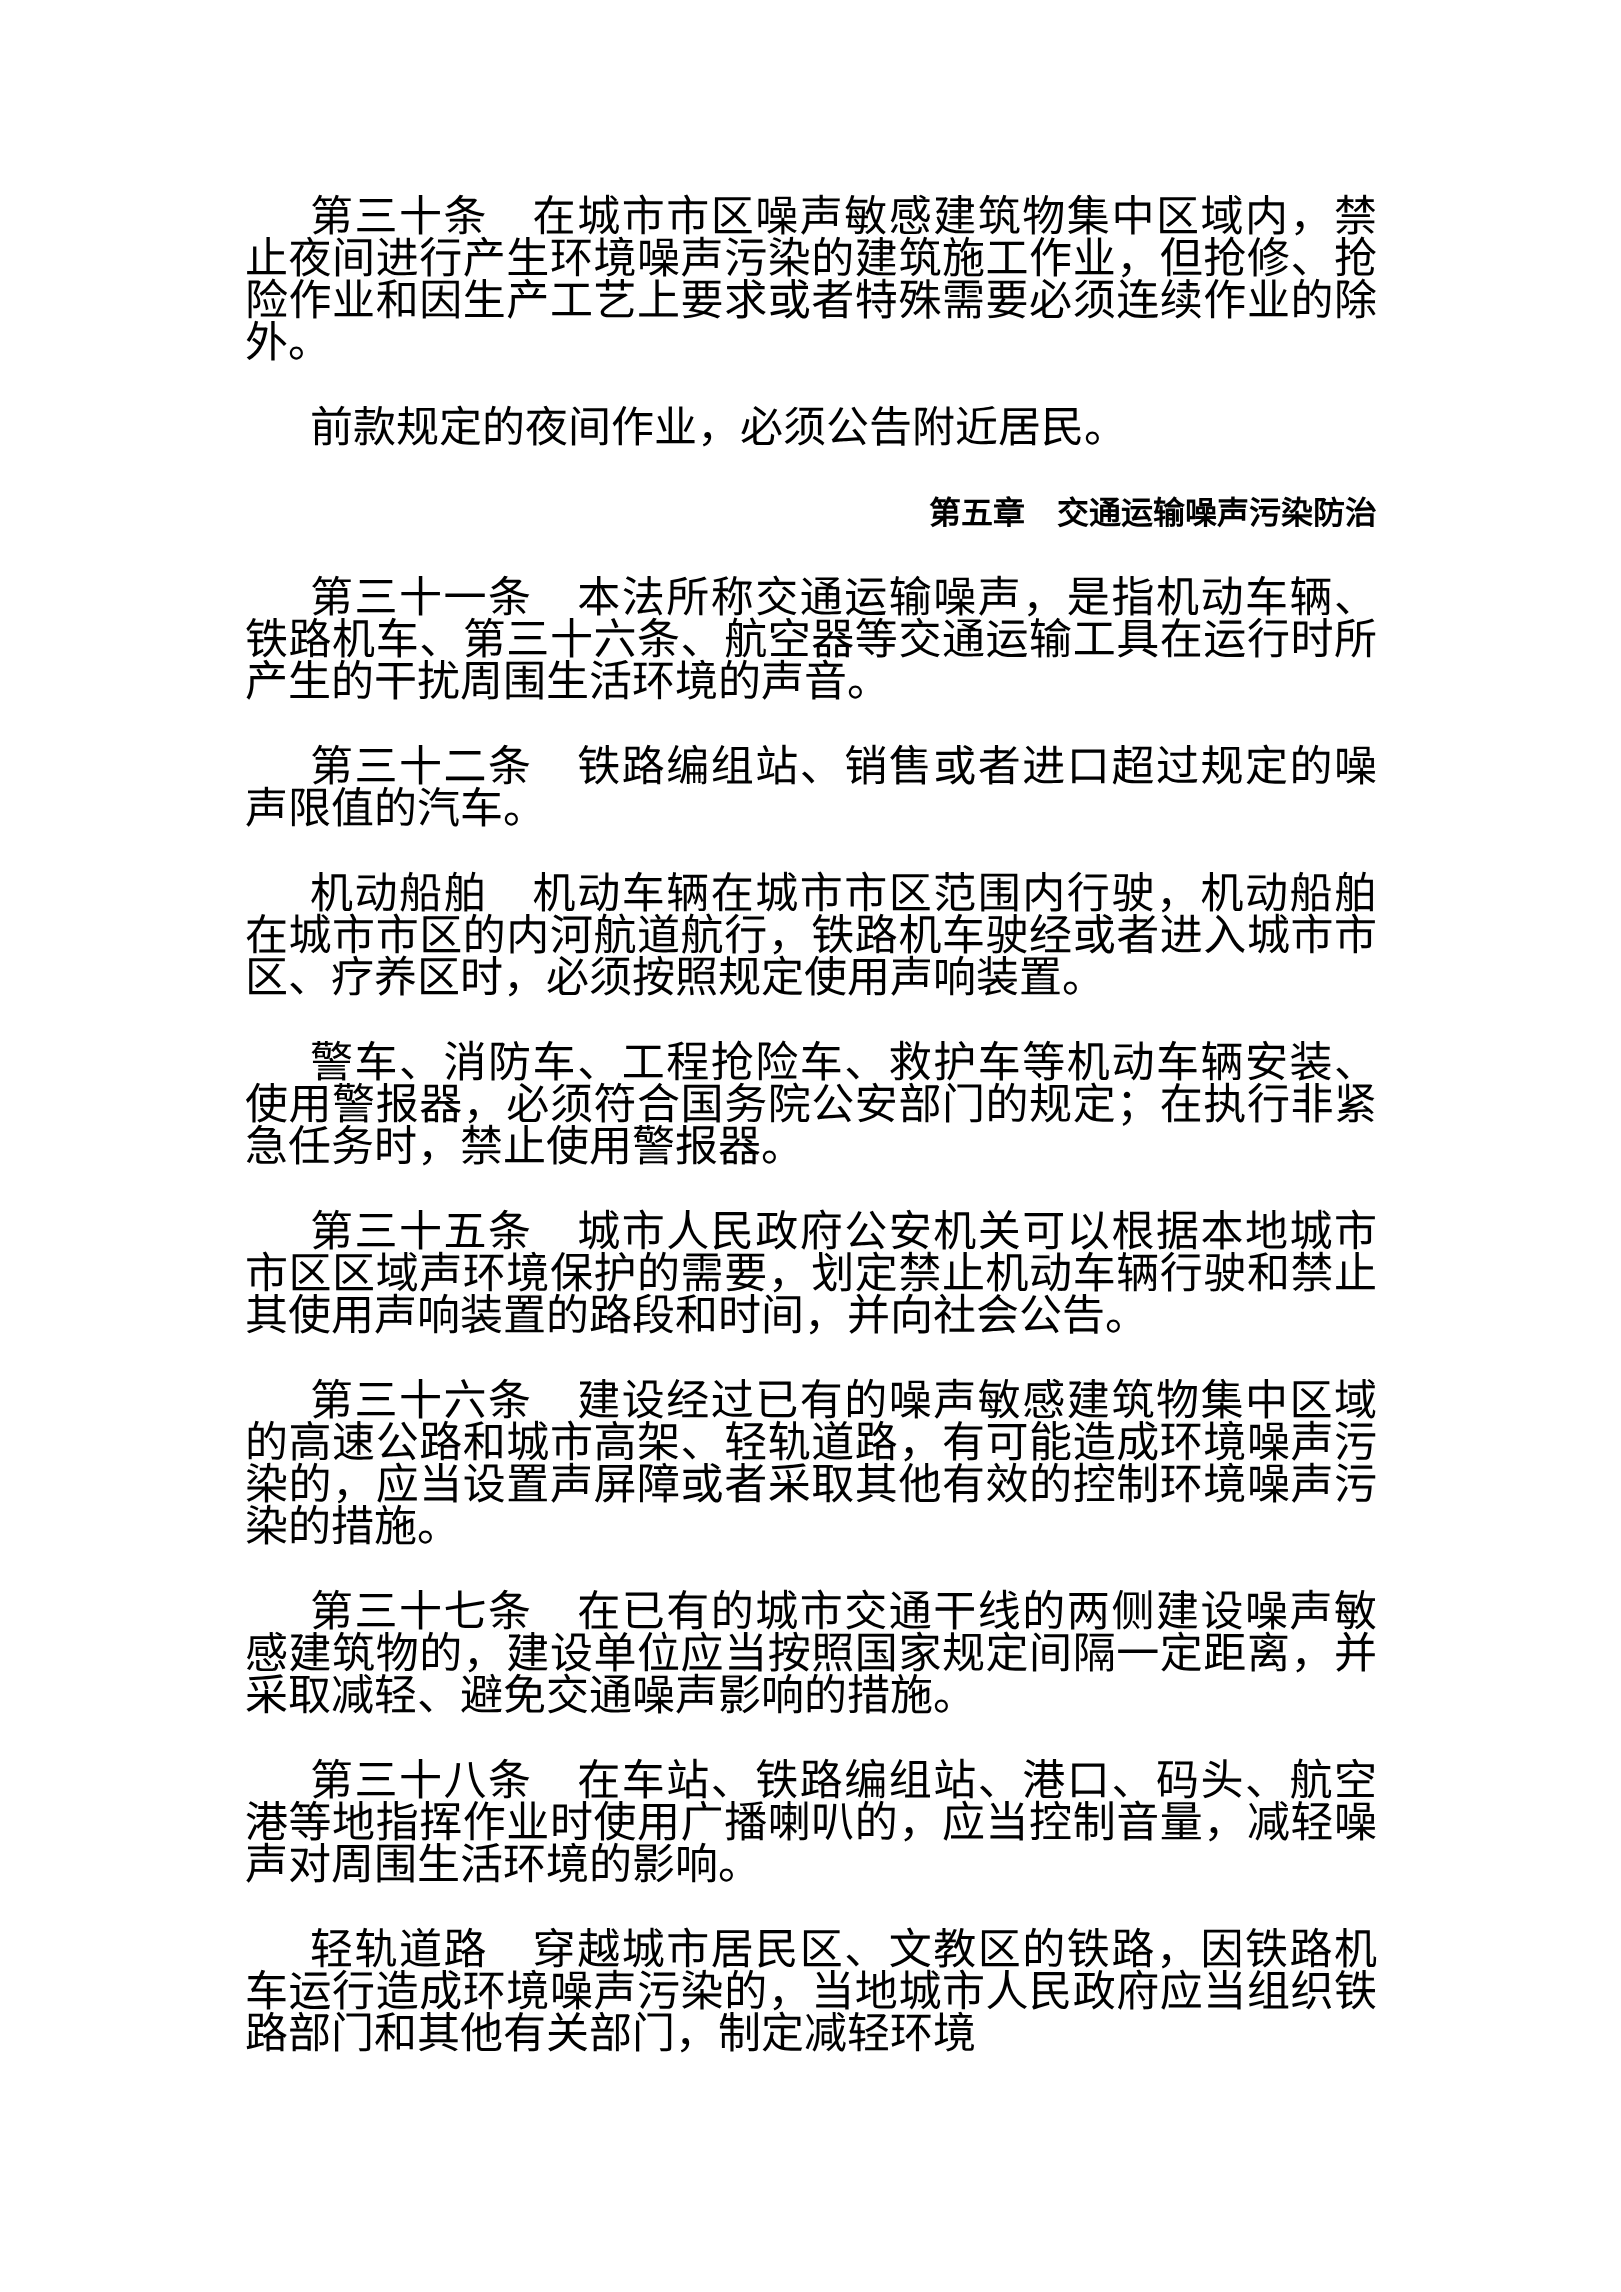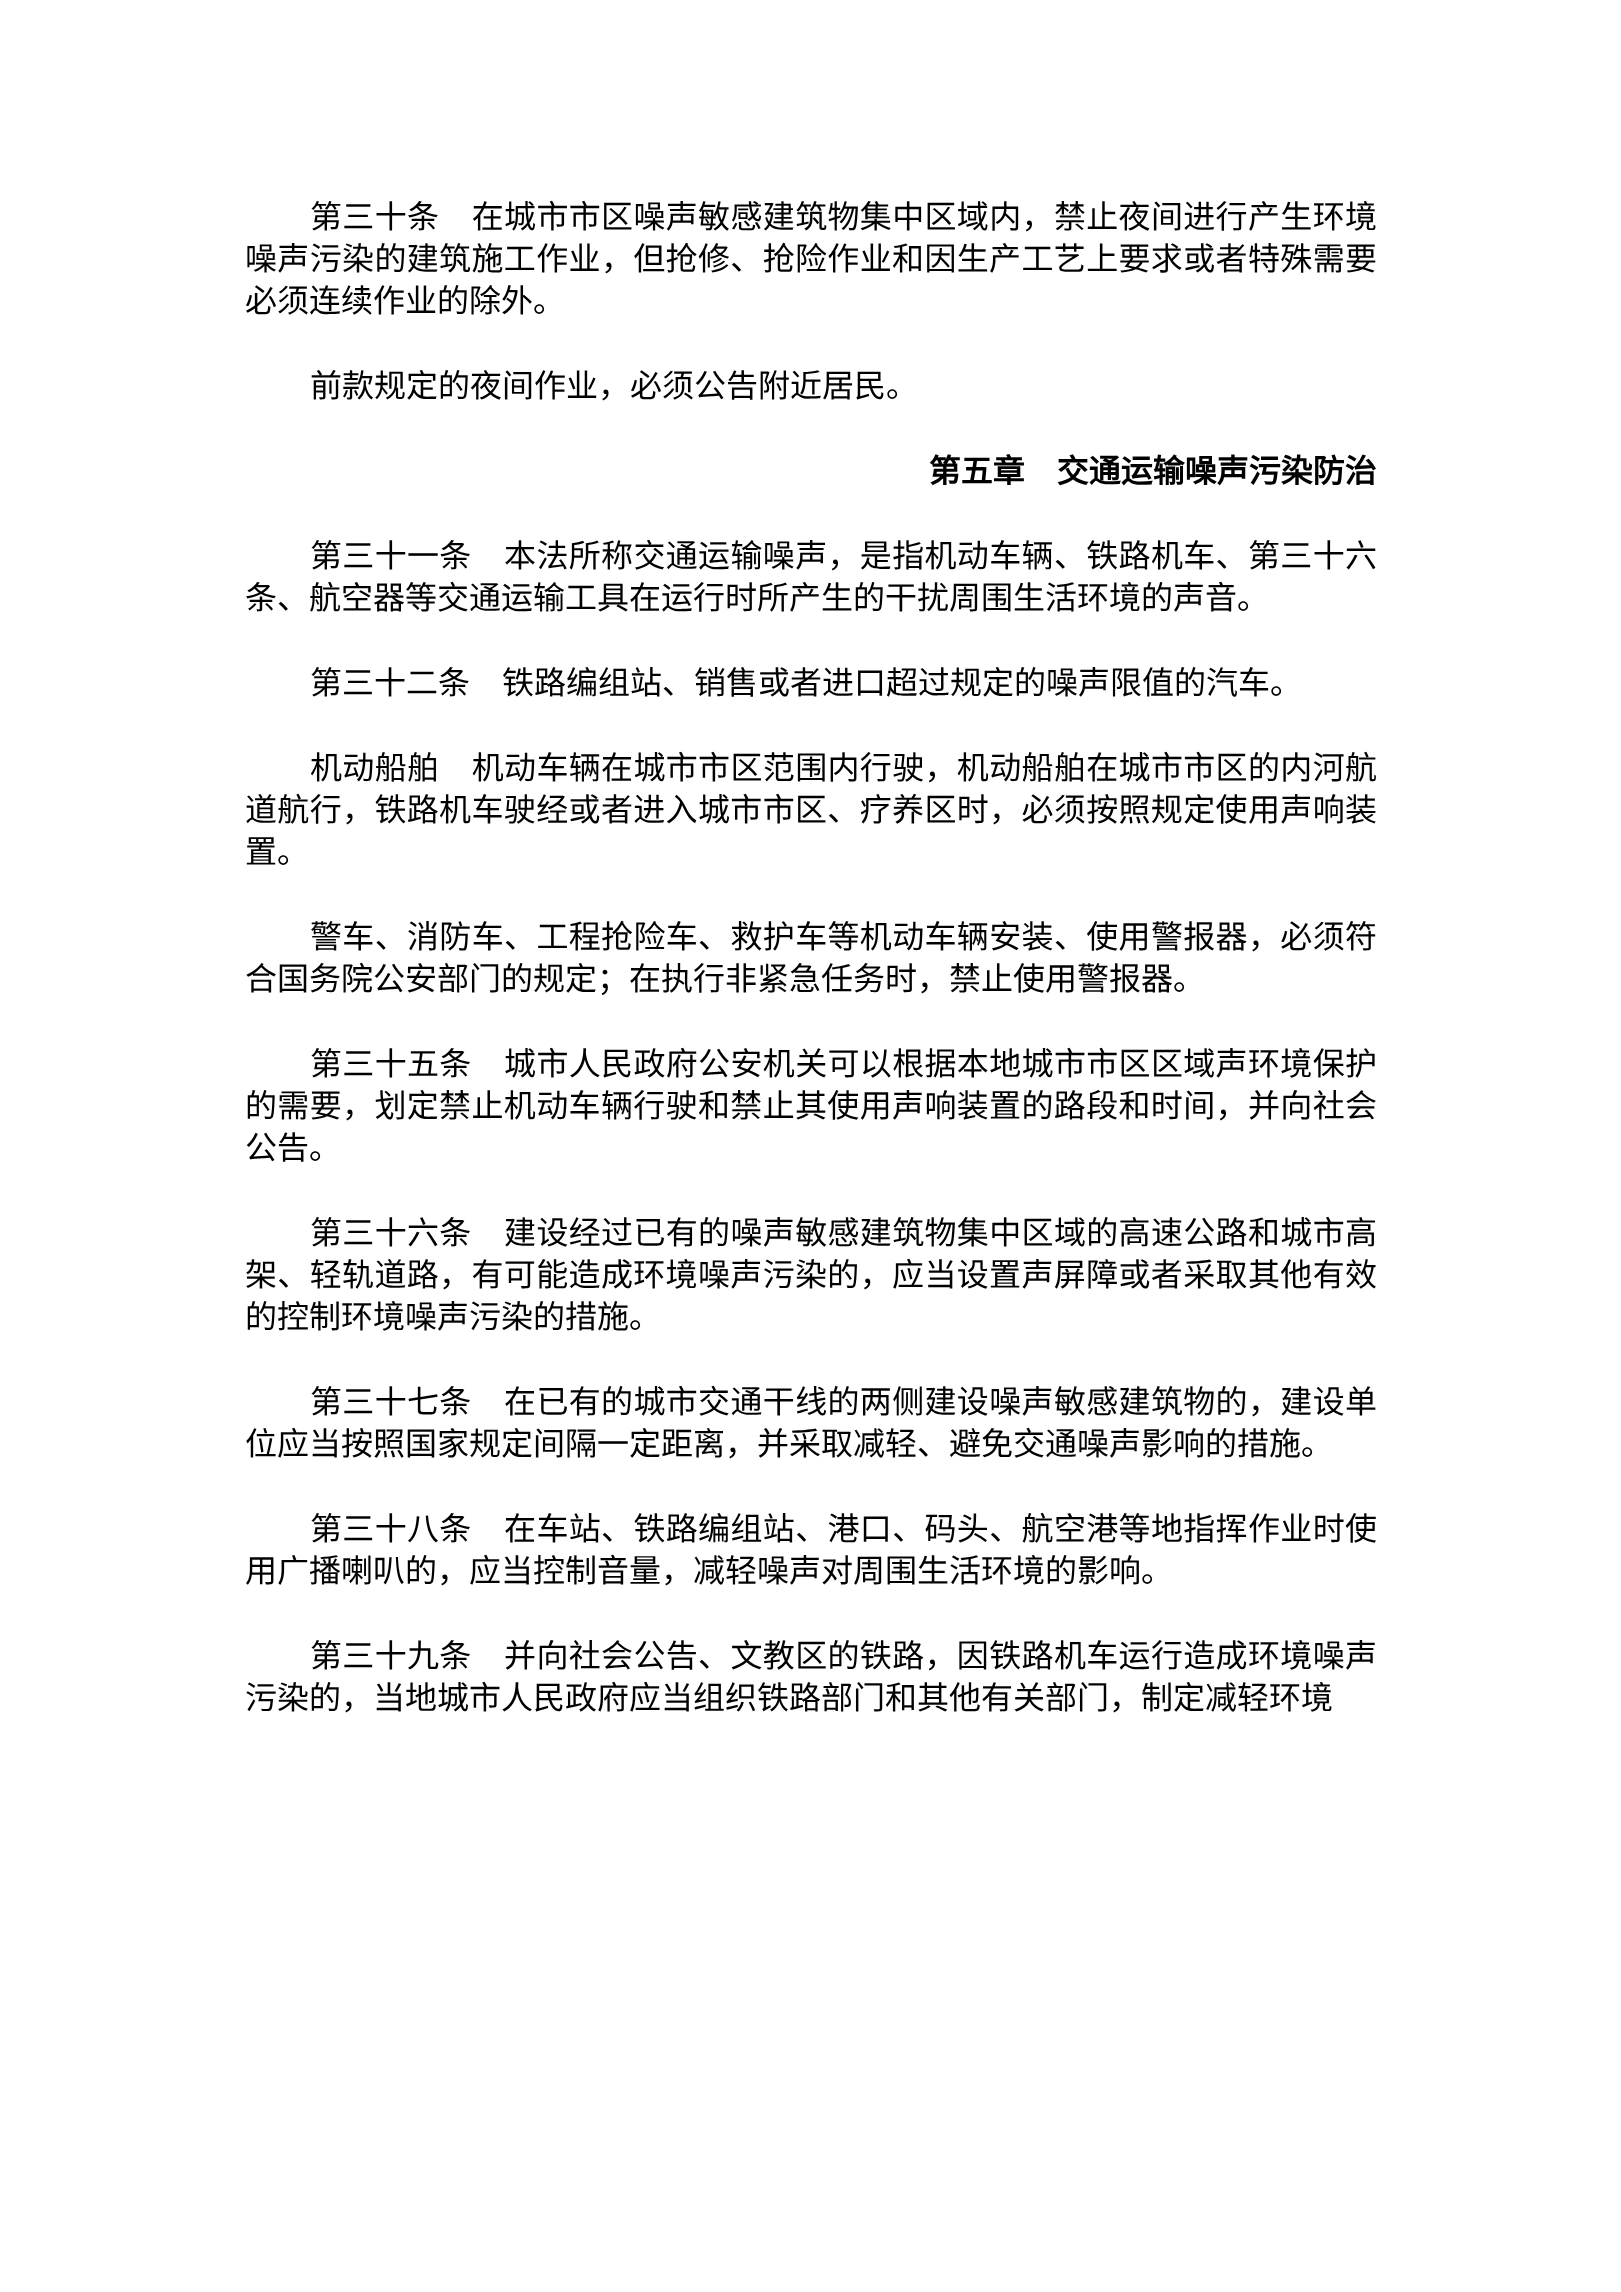--- a/index.html
+++ b/index.html
@@ -14,21 +14,21 @@
     overflow: hidden;
   }
   .content {
     box-sizing: border-box;
     width: 1621px;
     padding: 196px 244px 0 245px; 
   }
   .para {
     margin: 0 0 43px 0;
     font-family: "Liberation Serif", "DejaVu Serif", serif;
-    font-size: 32px;
+    font-size: 43px;
     line-height: 42px;
     color: #000000;
     text-align: justify;
     text-indent: 65px; 
     word-break: normal;
     letter-spacing: 0;
   }
   .chapter-heading {
     margin: 0 0 43px 0;
     font-family: "Liberation Serif", "DejaVu Serif", serif;
@@ -49,16 +49,16 @@
     <p class="para">前款规定的夜间作业，必须公告附近居民。</p>
     <p class="chapter-heading">第五章　交通运输噪声污染防治</p>
     <p class="para">第三十一条　本法所称交通运输噪声，是指机动车辆、铁路机车、第三十六条、航空器等交通运输工具在运行时所产生的干扰周围生活环境的声音。</p>
     <p class="para">第三十二条　铁路编组站、销售或者进口超过规定的噪声限值的汽车。</p>
     <p class="para">机动船舶　机动车辆在城市市区范围内行驶，机动船舶在城市市区的内河航道航行，铁路机车驶经或者进入城市市区、疗养区时，必须按照规定使用声响装置。</p>
     <p class="para">警车、消防车、工程抢险车、救护车等机动车辆安装、使用警报器，必须符合国务院公安部门的规定；在执行非紧急任务时，禁止使用警报器。</p>
     <p class="para">第三十五条　城市人民政府公安机关可以根据本地城市市区区域声环境保护的需要，划定禁止机动车辆行驶和禁止其使用声响装置的路段和时间，并向社会公告。</p>
     <p class="para">第三十六条　建设经过已有的噪声敏感建筑物集中区域的高速公路和城市高架、轻轨道路，有可能造成环境噪声污染的，应当设置声屏障或者采取其他有效的控制环境噪声污染的措施。</p>
     <p class="para">第三十七条　在已有的城市交通干线的两侧建设噪声敏感建筑物的，建设单位应当按照国家规定间隔一定距离，并采取减轻、避免交通噪声影响的措施。</p>
     <p class="para">第三十八条　在车站、铁路编组站、港口、码头、航空港等地指挥作业时使用广播喇叭的，应当控制音量，减轻噪声对周围生活环境的影响。</p>
-    <p class="para">第三十九条　并向社会公告、文教区的铁路，因铁路机车运行造成环境噪声污染的，当地城市人民政府应当组织铁路部门和其他有关部门，制定减轻环境</p>
+    <p class="para">轻轨道路　穿越城市居民区、文教区的铁路，因铁路机车运行造成环境噪声污染的，当地城市人民政府应当组织铁路部门和其他有关部门，制定减轻环境</p>
   </div>
 </div>
 
 
 </body></html>

